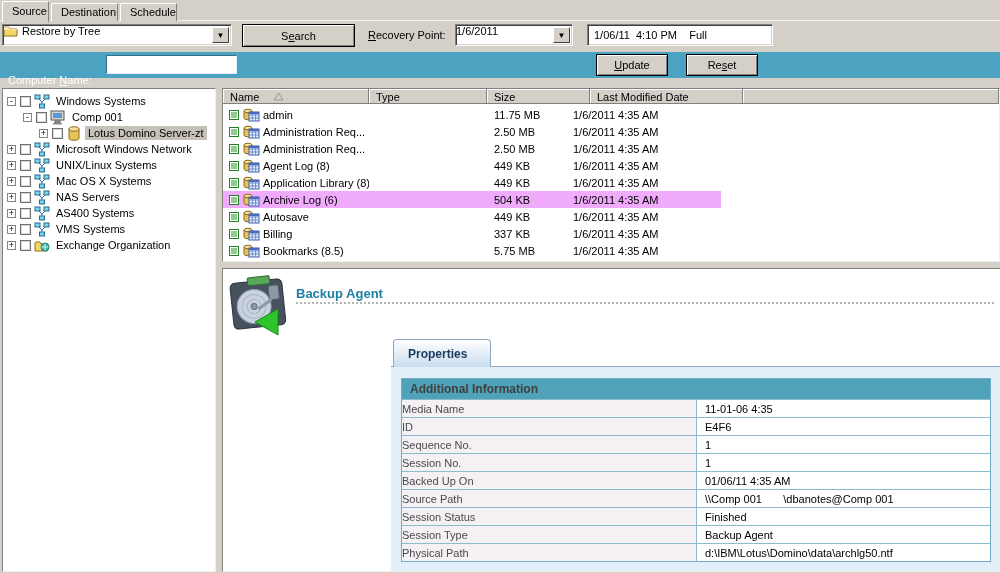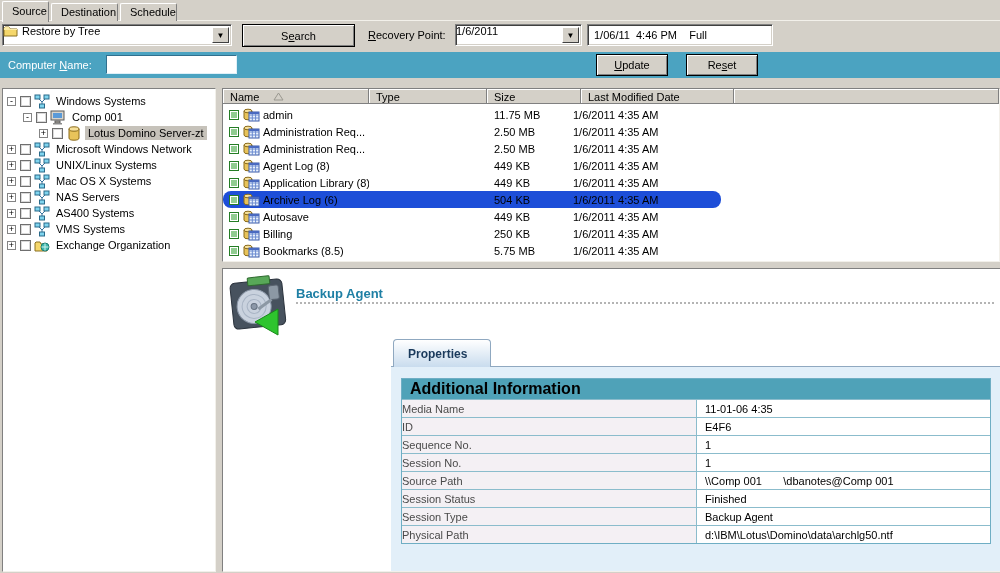--- a/index.html
+++ b/index.html
@@ -41,21 +41,21 @@
     box-shadow:inset 1px 1px 0 #404040, inset -1px -1px 0 #D4D0C8;
     display:flex; align-items:center; padding-left:6px;
   }
   .btn3d {
     position:absolute; background:#D4D0C8; border:1px solid #000;
     box-shadow:inset 1px 1px 0 #FFFFFF, inset -1px -1px 0 #808080;
     display:flex; align-items:center; justify-content:center;
     font-size:11px; cursor:default; white-space:pre;
   }
   .band { position:absolute; left:0; top:52px; width:1000px; height:26px; background:#4BA3C1; }
-  .band .blabel { position:absolute; left:8px; top:7px; color:#FFF; white-space:pre; }
+  .band .blabel { position:absolute; left:8px; top:22px; color:#FFF; white-space:pre; }
   .band input {
     position:absolute; left:106px; top:3px; width:131px; height:19px;
     border:1px solid; border-color:#31708E #DFF0F8 #DFF0F8 #31708E; background:#FFF;
     font-family:inherit; font-size:11px; padding-left:3px;
   }
 
   
   .panel {
     position:absolute; background:#FFF;
     border:1px solid; border-color:#808080 #F2F0EA #F2F0EA #808080;
@@ -91,21 +91,21 @@
 
   
   .lheader { display:flex; height:15px; }
   .hc {
     background:#D4D0C8; border-right:1px solid #808080; border-bottom:1px solid #808080;
     box-shadow:inset 1px 1px 0 #FFF; padding:1px 0 0 7px;
     display:flex; align-items:center; gap:14px; white-space:nowrap; overflow:hidden;
   }
   .lrow { height:17px; display:flex; }
   .lmain { display:flex; width:498px; align-items:flex-end; }
-  .lmain.selected { background:#1d4ed8;border-radius:8px; }
+  .lmain.selected { background:#f0abfc; }
   .lc { height:17px; display:flex; align-items:center; white-space:nowrap; overflow:hidden; }
   .lc.nm { width:146px; }
   .lc.ty { width:118px; padding-left:7px; }
   .lc.sz { width:81px;  padding-left:7px; }
   .lc.dt { width:153px; padding-left:5px; }
   .dbicon { width:17px; height:14px; margin-right:3px; }
 
   
   #detail-title { position:absolute; left:73px; top:17px; font-size:13px; font-weight:bold; color:#1E7FA4; }
   #detail-rule  { position:absolute; left:73px; top:33px; width:698px; border-bottom:2px dotted #B4B4B4; }
@@ -116,21 +116,21 @@
     border-radius:4px 4px 0 0; z-index:3;
     display:flex; align-items:center; padding-left:14px;
     font-size:12px; font-weight:bold; color:#1A3A5C;
   }
   #prop-pane {
     position:absolute; left:168px; top:97px; right:0; bottom:0;
     background:#E2EFF9; border-top:1px solid #8FA8C0;
   }
   #prop-table { position:absolute; left:10px; top:11px; width:590px; border:1px solid #6FAEC4; }
   #prop-table .phead {
-    height:20px; background:#4FA2B8; color:#000000; font-weight:bold; font-size:16px;
+    height:20px; background:#4FA2B8; color:#404040; font-weight:bold; font-size:12px;
     display:flex; align-items:center; padding-left:8px;
   }
   .prow { display:flex; height:18px; border-top:1px solid #8BBCCC; }
   .plabel {
     width:295px; background:#F4F0F4; color:#4A4A4A; border-right:1px solid #8BBCCC;
     display:flex; align-items:center; white-space:pre; overflow:hidden;
   }
   .pvalue { flex:1; background:#FFF; display:flex; align-items:center; padding-left:8px; white-space:pre; overflow:hidden; }
 </style>
 </head>
@@ -153,27 +153,27 @@
     <path d="M1 5 L14 5 L14 4 L7 4 L6 2 L2 2 L1 3 Z" fill="#FBEBA6" stroke="none"></path>
   </svg>
   <span>Restore by Tree</span>
   <span class="arrowbtn">▼</span>
 </div>
 
 <button class="btn3d" style="left:242px; top:24px; width:113px; height:23px;"><span>S</span><span class="u">e</span><span>arch</span></button>
 
 <span class="abs pre" style="left:368px; top:29px;"><span class="u">R</span><span>ecovery Point:</span></span>
 
-<div class="combo" style="left:455px; top:24px; width:127px;">
+<div class="combo" style="left:455px; top:24px; width:118px;">
   <span>1/6/2011</span>
   <span class="arrowbtn">▼</span>
 </div>
 
 <div class="field pre" style="left:587px; top:24px; width:186px;">
-  <span>1/06/11  4:46 PM    Full</span>
+  <span>1/06/11  4:10 PM    Full</span>
 </div>
 
 <div class="band">
   <span class="blabel"><span>Computer </span><span class="u">N</span><span>ame:</span></span>
   <input type="text" value="" style="">
   <button class="btn3d" style="left:596px; top:2px; width:72px; height:22px;"><span class="u">U</span><span>pdate</span></button>
   <button class="btn3d" style="left:686px; top:2px; width:72px; height:22px;"><span>Re</span><span class="u">s</span><span>et</span></button>
 </div>
 
 <div class="panel" id="tree-panel">
@@ -334,21 +334,21 @@
   <div class="lheader">
     <div class="hc" style="width:146px;">
       <span>Name</span>
       <svg width="11" height="9">
         <polygon points="5.5,1 10,8 1,8" fill="#D4D0C8" stroke="#9A9890"></polygon>
       </svg>
     </div>
     <div class="hc" style="width:118px;">
         <span>Type</span>
       </div>
-    <div class="hc" style="width:94px;">
+    <div class="hc" style="width:103px;">
         <span>Size</span>
       </div>
     <div class="hc" style="width:153px;">
         <span>Last Modified Date</span>
       </div>
     <div class="hc" style="flex:1;"></div>
   </div>
   <div style="padding-top:2px;">
 
       <div class="lrow">
@@ -507,21 +507,21 @@
                 <path d="M1 3 L1 10 A4 1.8 0 0 0 9 10 L9 3 Z" fill="#E8C35A" stroke="#8A6A1A"></path>
                 <ellipse cx="5" cy="3" rx="4" ry="1.8" fill="#F6E09A" stroke="#8A6A1A"></ellipse>
                 <rect x="6" y="4" width="10" height="9" fill="#EAF2FC" stroke="#3A5AA8"></rect>
                 <path d="M6 7 L16 7 M6 10 L16 10 M9.3 4 L9.3 13 M12.6 4 L12.6 13" stroke="#6A8AD0" fill="none"></path>
                 <rect x="6" y="4" width="10" height="2" fill="#4A6AC0"></rect>
               </svg>
             </span>
             <span>Billing</span>
           </div>
           <div class="lc ty"></div>
-          <div class="lc sz">250 KB</div>
+          <div class="lc sz">337 KB</div>
           <div class="lc dt pre">1/6/2011  4:35 AM</div>
         </div>
       </div>
 
       <div class="lrow">
         <div class="lmain">
           <div class="lc nm">
             <span class="gcbx"></span>
             <span class="dbicon">
               <svg width="17" height="14" viewBox="0 0 17 14">
@@ -580,20 +580,24 @@
         <div class="prow">
           <div class="plabel">Sequence No.</div>
           <div class="pvalue">1</div>
         </div>
 
         <div class="prow">
           <div class="plabel">Session No.</div>
           <div class="pvalue">1</div>
         </div>
 
+        <div class="prow">
+          <div class="plabel">Backed Up On</div>
+          <div class="pvalue">01/06/11 4:35 AM</div>
+        </div>
 
         <div class="prow">
           <div class="plabel">Source Path</div>
           <div class="pvalue">\\Comp 001       \dbanotes@Comp 001</div>
         </div>
 
         <div class="prow">
           <div class="plabel">Session Status</div>
           <div class="pvalue">Finished</div>
         </div>

